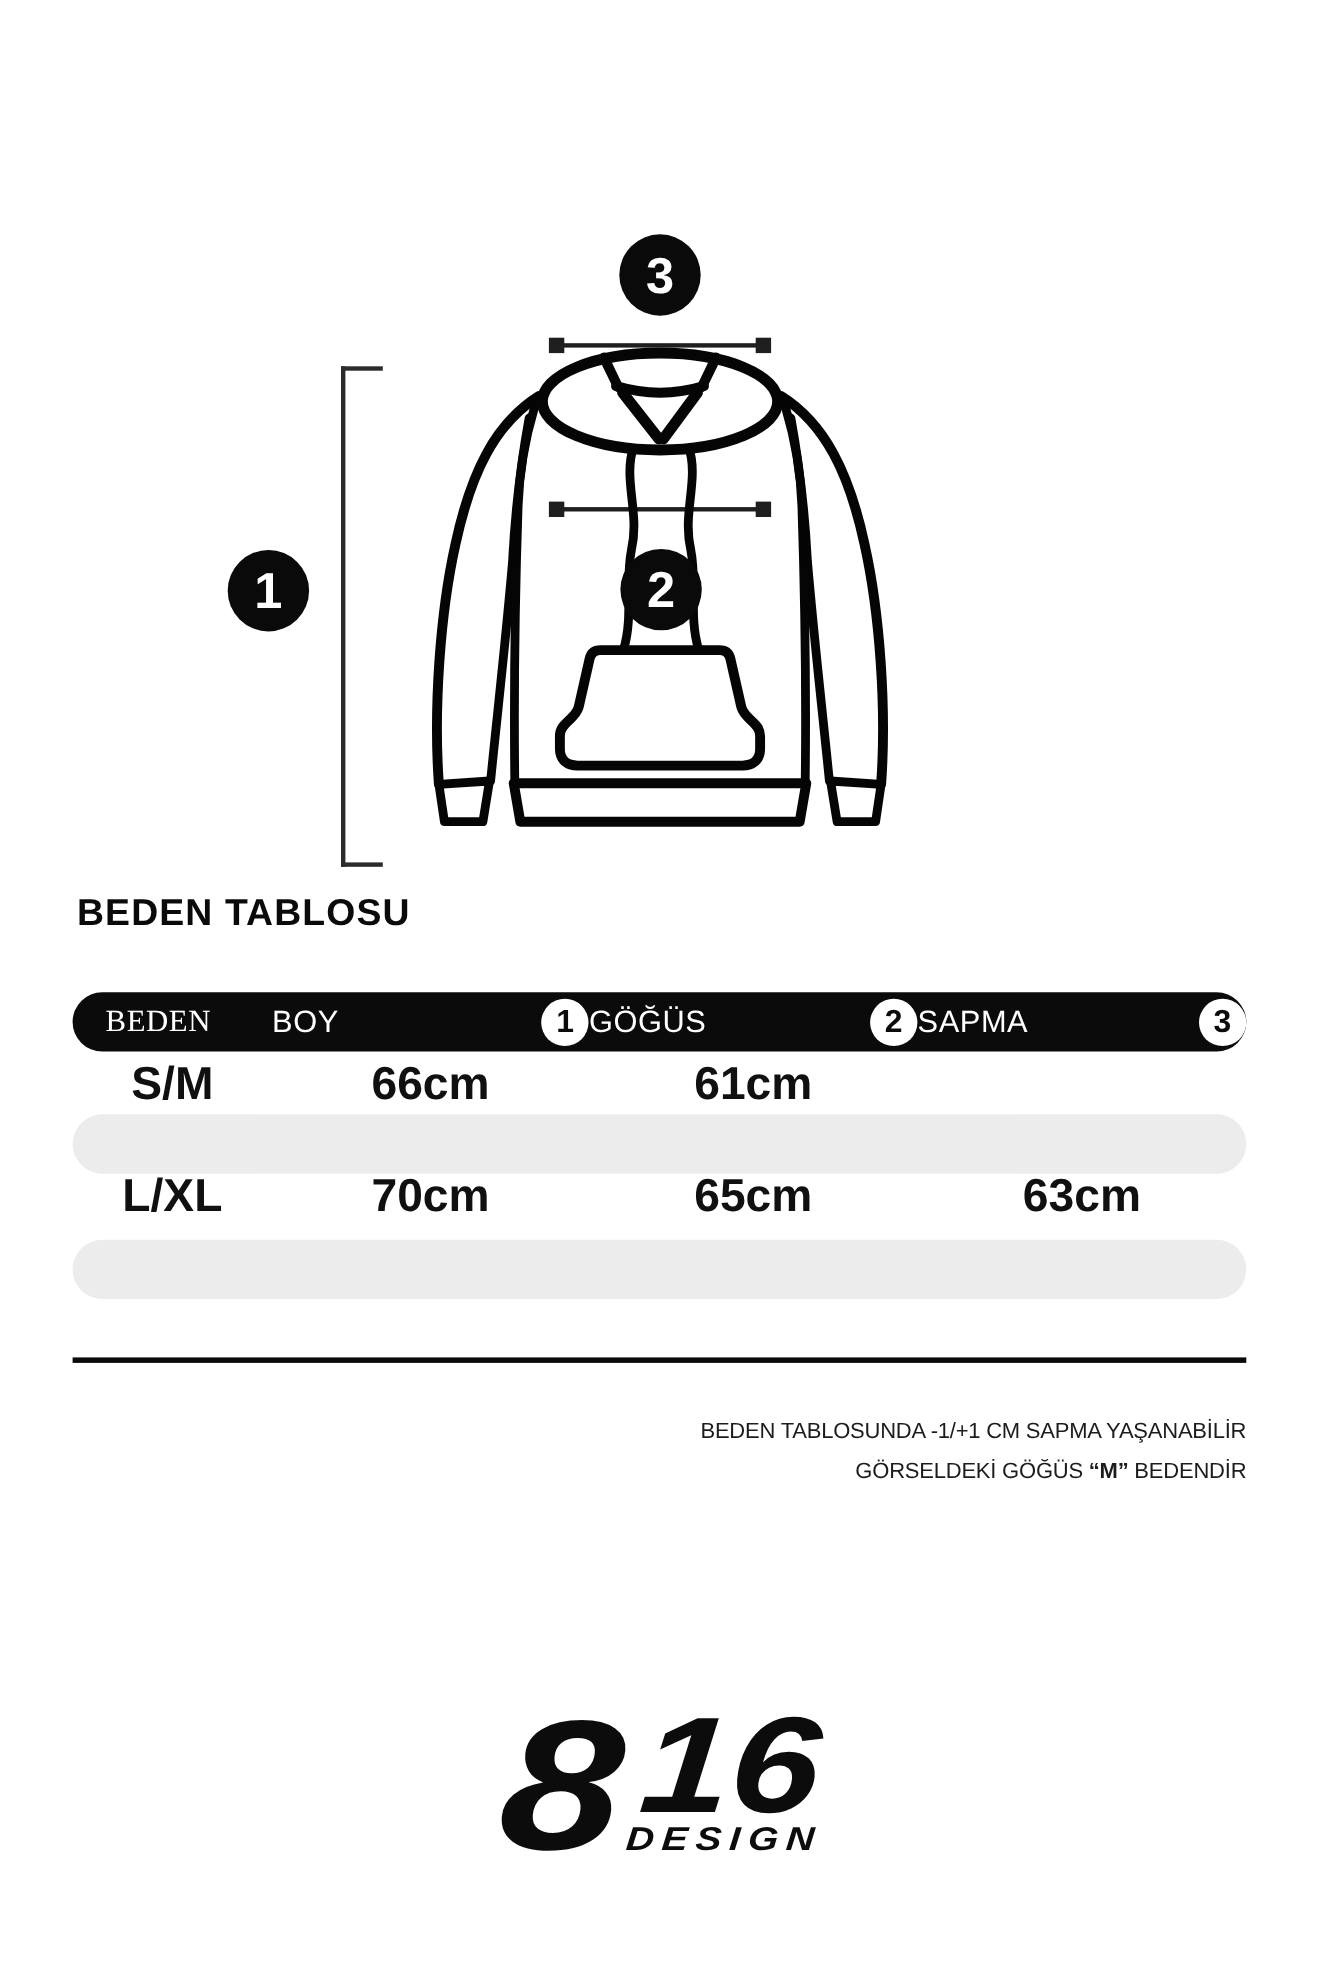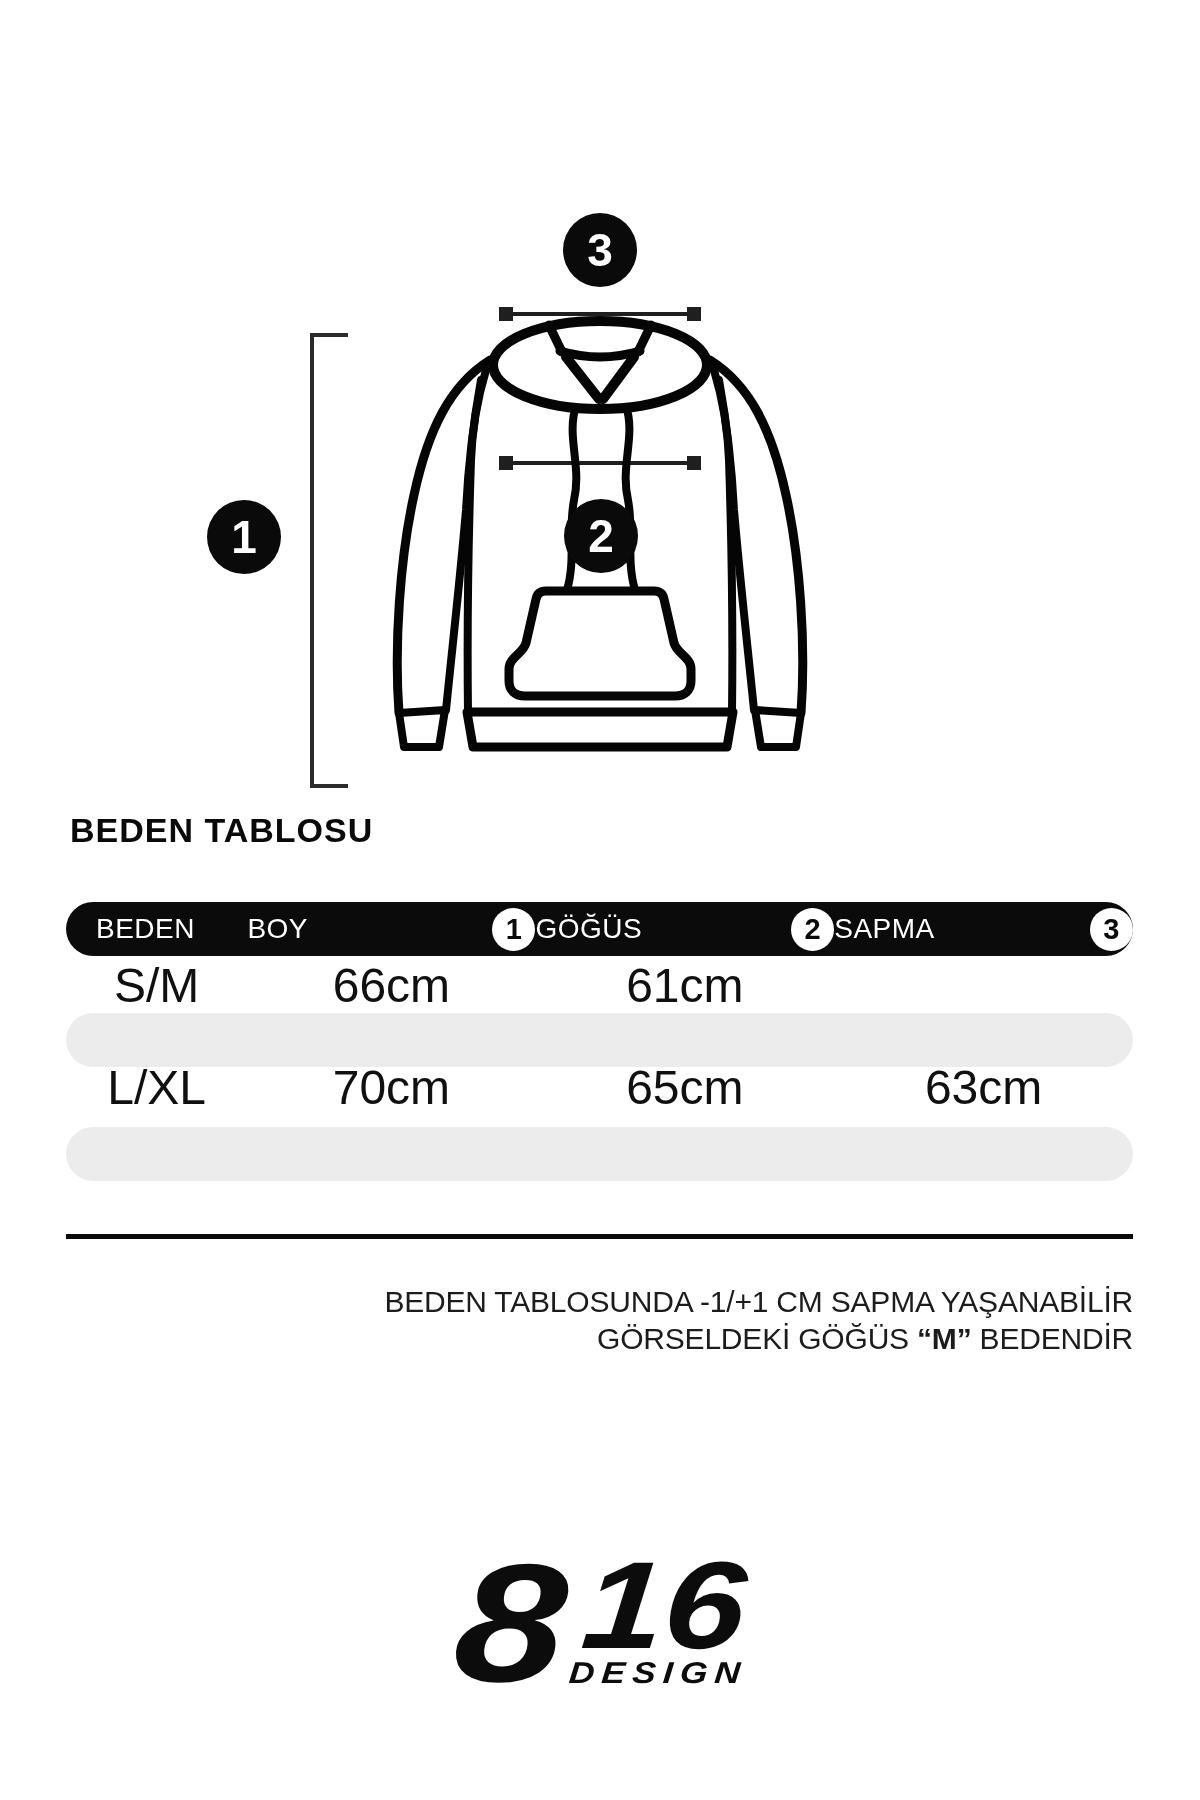--- a/index.html
+++ b/index.html
@@ -23,41 +23,41 @@
   .tbl-heading {
     position:absolute; left:70px; top:811px; font-size:34px; font-weight:bold;
     letter-spacing:1px; color:#0a0a0a;
   }
   .tbl-grid {
     position:absolute; left:66px; width:1067px; height:54px;
     display:grid; grid-template-columns:17% 27% 28% 28%; align-items:center;
   }
   .tbl-header { top:902px; background:#0b0b0b; border-radius:27px; color:#ffffff; }
   .hdr-cell { display:flex; align-items:center; justify-content:space-between; gap:14px; font-size:28px; letter-spacing:0.5px; }
-  .hdr-cell.first { justify-content:flex-start; padding-left:30px; }
+  .hdr-cell.first { justify-content:flex-start; padding-left:30px;font-family:Liberation Serif, serif; }
   .hdr-badge {
     width:43px; height:43px; border-radius:50%; background:#ffffff; color:#0b0b0b;
     font-size:29px; font-weight:bold; display:flex; align-items:center; justify-content:center;
   }
-  .tbl-row { color:#101010; font-size:48px; }
+  .tbl-row { color:#101010; font-size:42px;font-weight:bold; }
   .tbl-row .cell { text-align:center; }
   .row-sm  { top:958px; }
   .row-lxl { top:1060px; }
   .gray-bar {
     position:absolute; left:66px; width:1067px; height:54px;
     background:#ececec; border-radius:27px;
   }
   .gray-1 { top:1013px; }
   .gray-2 { top:1127px; }
   .divider { position:absolute; left:66px; top:1234px; width:1067px; height:5px; background:#0a0a0a; }
 
   
   .note {
     position:absolute; right:67px; top:1283px; text-align:right;
-    font-size:30px; line-height:37px; color:#1c1c1c; letter-spacing:-0.2px;
+    font-size:20px; line-height:37px; color:#1c1c1c; letter-spacing:-0.2px;
   }
   .note b { font-weight:bold; }
 
   
   .logo {
     position:absolute; left:0; top:1560px; width:100%;
     display:flex; justify-content:center; align-items:flex-start;
     font-style:italic; font-weight:bold; color:#0c0c0c;
     transform:scaleX(1.18) skewX(-4deg);
   }

